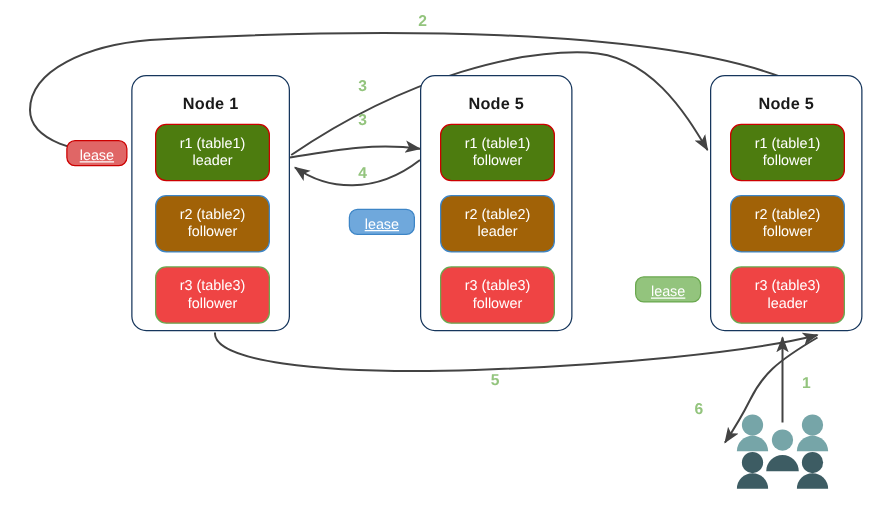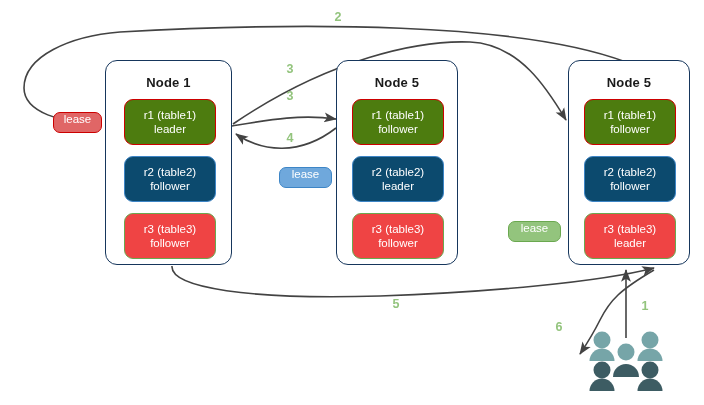--- a/index.html
+++ b/index.html
@@ -37,33 +37,34 @@
     flex-direction:column;
     align-items:center;
     justify-content:center;
     color:#ffffff;
     font-size:11.5px;
     line-height:14px;
     text-align:center;
   }
   .replica span{display:block;}
   .rep-red{background:#4d7c0f;border:1.4px solid #cc0000;}
-  .rep-blue{background:#0c4a6e;border:1.4px solid #3d85c6;}
+  .rep-blue{background:#a16207;border:1.4px solid #3d85c6;}
   .rep-green{background:#ef4444;border:1.4px solid #6aa84f;}
 
   .lease{
     position:absolute;
     box-sizing:border-box;
     border-radius:7px;
     display:flex;
-    align-items:flex-start;
+    align-items:flex-end;
     justify-content:center;
     color:#ffffff;
     font-size:11.5px;
     line-height:13px;
+    text-decoration:underline;
   }
   .lease-red{background:#e06666;border:1.4px solid #cc0000;}
   .lease-blue{background:#6fa8dc;border:1.4px solid #3d85c6;}
   .lease-green{background:#93c47d;border:1.4px solid #6aa84f;}
 
   .step-label{
     position:absolute;
     font-size:12.5px;
     font-weight:bold;
     color:#93c47d;

